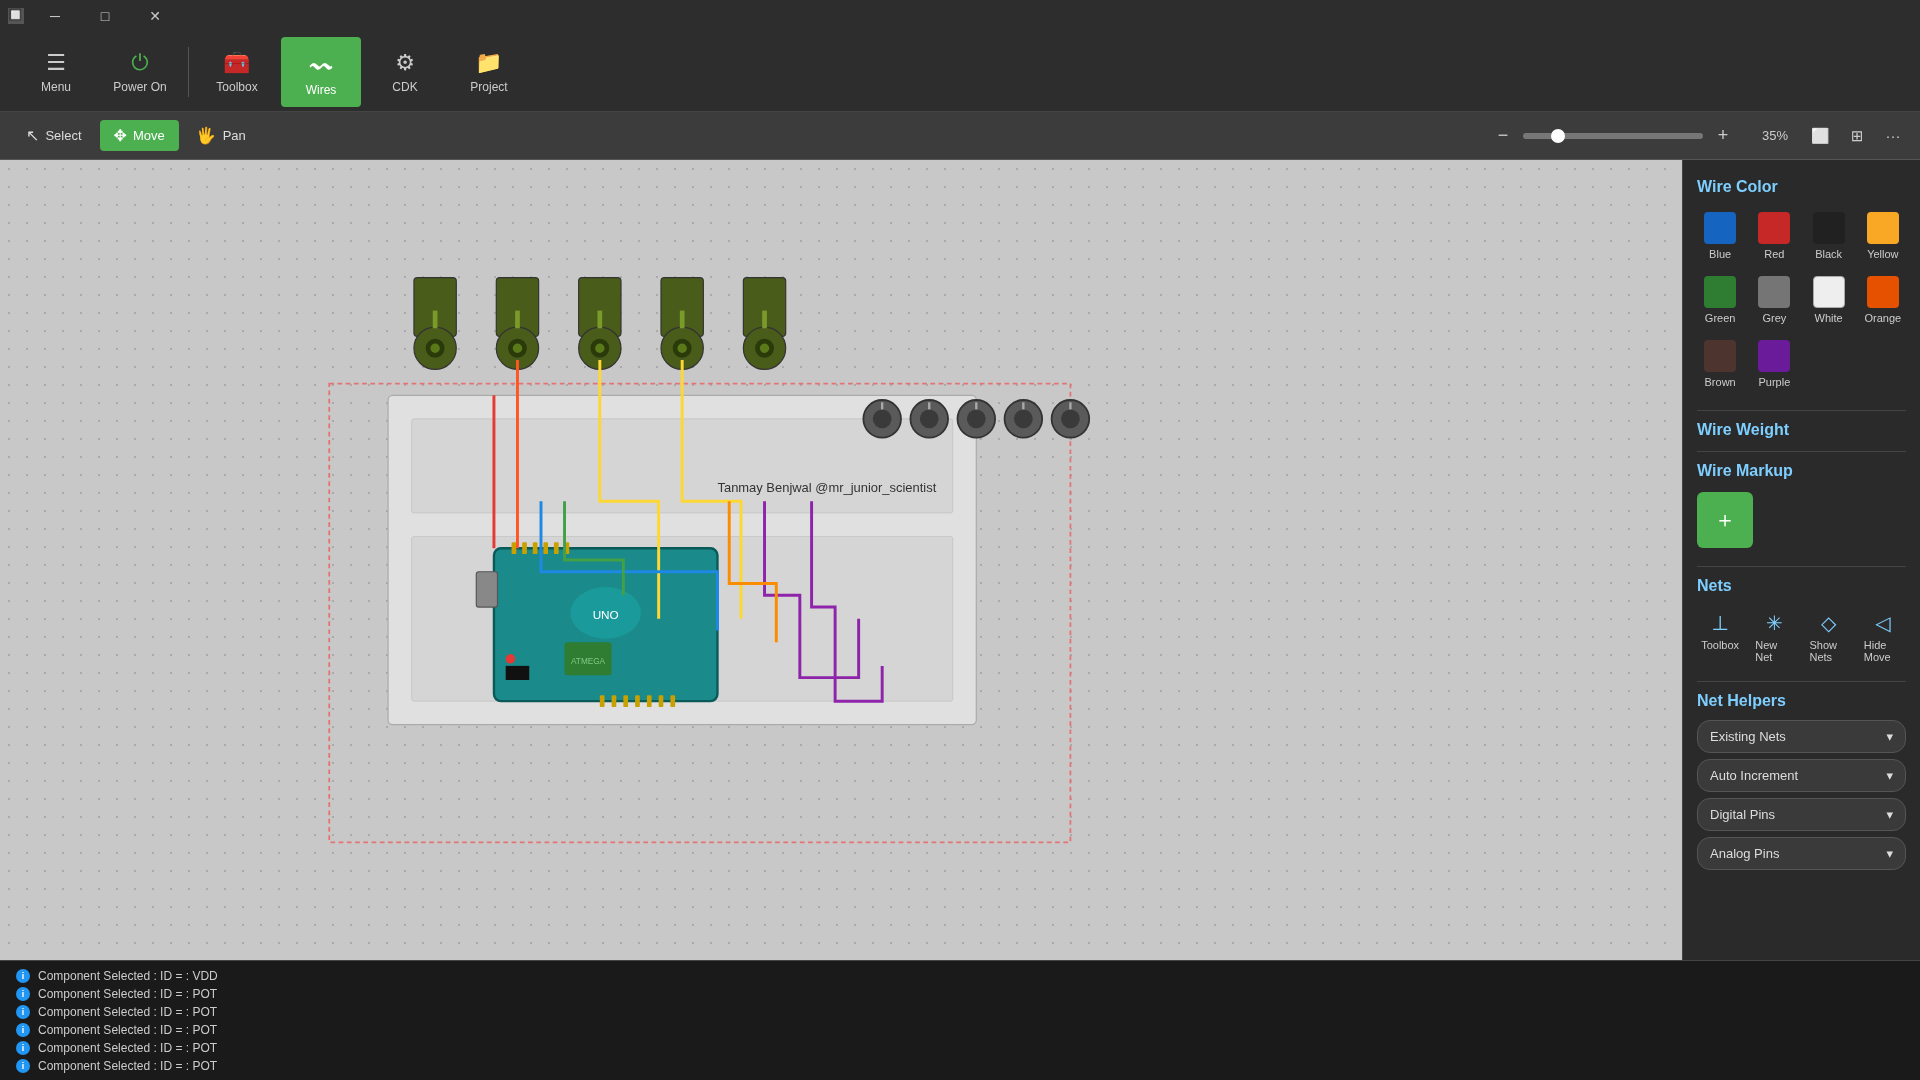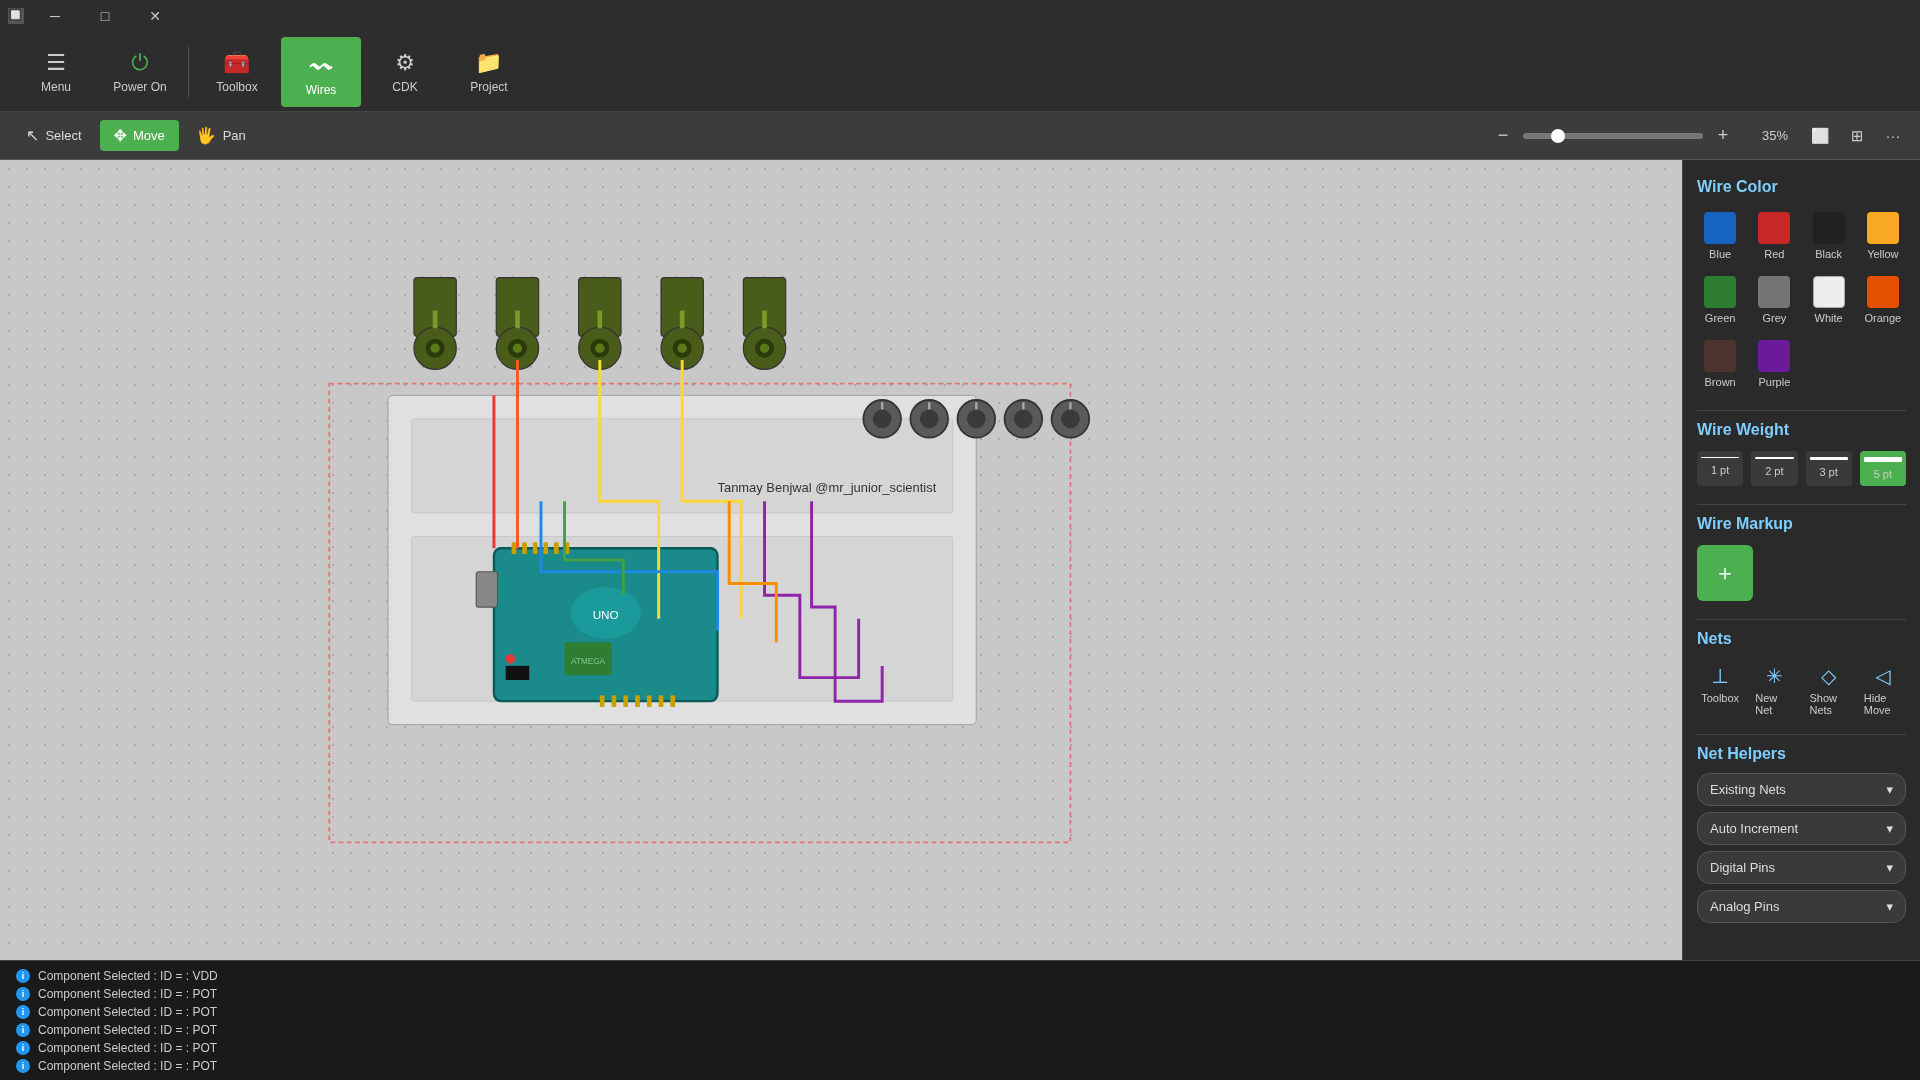--- a/index.html
+++ b/index.html
@@ -464,38 +464,20 @@
         </div>
         <div class="color-item">
           <div class="color-swatch" style="background: rgb(106, 27, 154);"></div>
           <div class="color-label">Purple</div>
         </div>
       </div>
 
     <div class="section-divider"></div>
 
     <div class="panel-section-title">Wire Weight</div>
-    <div class="weight-grid" id="weight-grid">
-        <div class="weight-item">
-          <div class="weight-line" style="height: 1px;"></div>
-          <div class="weight-label">1 pt</div>
-        </div>
-        <div class="weight-item">
-          <div class="weight-line" style="height: 2px;"></div>
-          <div class="weight-label">2 pt</div>
-        </div>
-        <div class="weight-item">
-          <div class="weight-line" style="height: 3px;"></div>
-          <div class="weight-label">3 pt</div>
-        </div>
-        <div class="weight-item selected">
-          <div class="weight-line" style="height: 5px;"></div>
-          <div class="weight-label">5 pt</div>
-        </div>
-      </div>
 
     <div class="section-divider"></div>
 
     <div class="panel-section-title">Wire Markup</div>
     <div class="markup-section">
       <div class="markup-btn">
         <span>＋</span>
       </div>
     </div>
 

